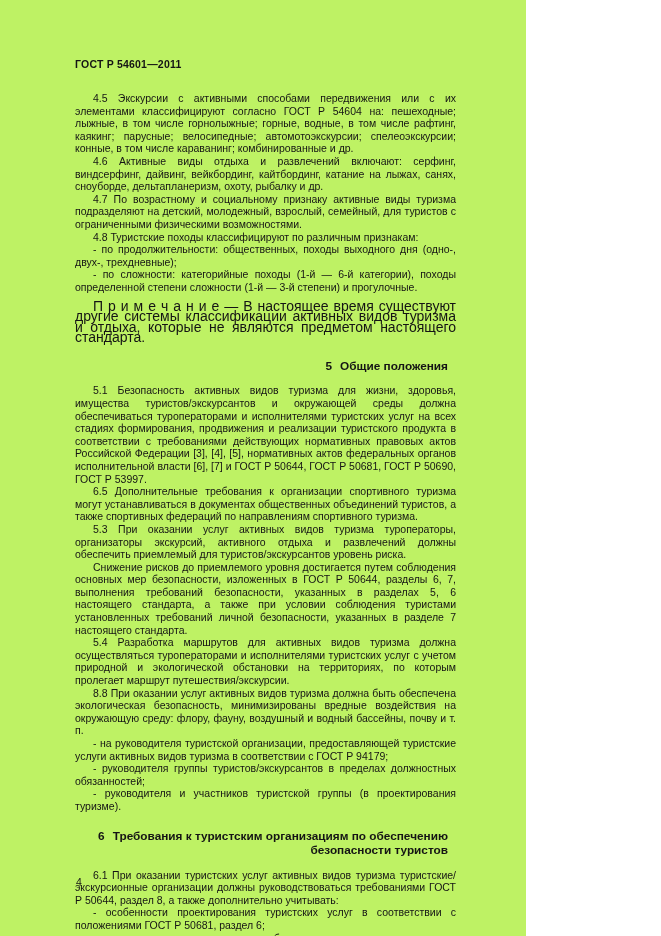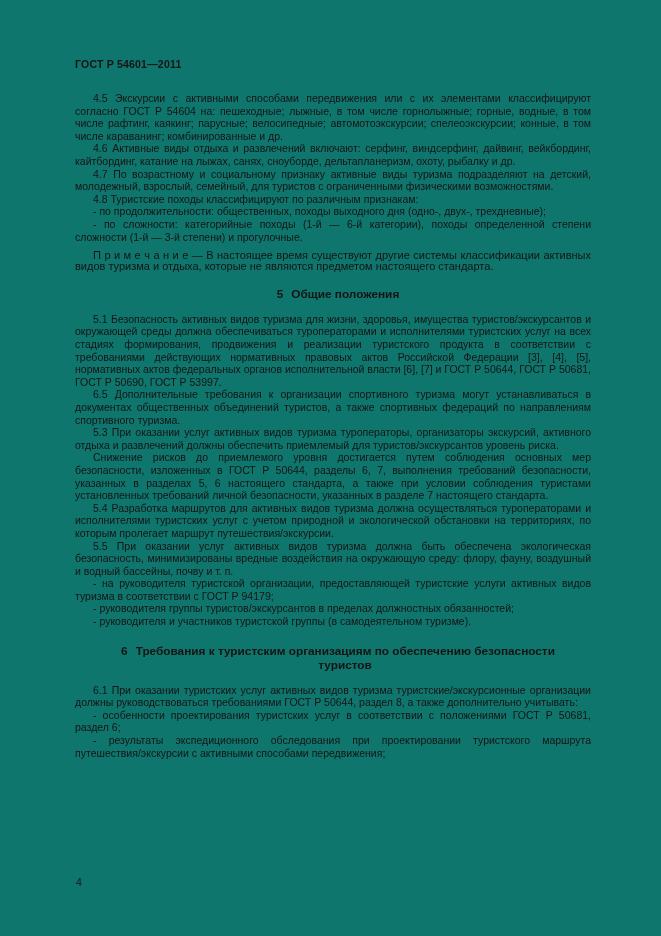--- a/index.html
+++ b/index.html
@@ -6,54 +6,54 @@
   html, body { background: #ffffff; }
   body {
     width: 661px;
     height: 936px;
     font-family: "Liberation Sans", sans-serif;
     color: #141414;
     position: relative;
     overflow: hidden;
   }
   .page {
-    width: 661px;
+    width: 526px;
     height: 936px;
-    background: #0f766e;
+    background: #bef264;
     padding: 58px 70px 0 75px;
     position: relative;
   }
   .doc-header {
     font-weight: bold;
     font-size: 10.5px;
     letter-spacing: 0.2px;
     margin-bottom: 22px;
   }
   .doc-content {
     font-size: 10.5px;
     line-height: 12.6px;
     text-align: justify;
     hyphens: auto;
   }
   .block.p, .block.list {
     text-align: justify;
     text-indent: 18px;
   }
   .block.note {
-    font-size: 11px;
+    font-size: 14px;
     line-height: 10.6px;
     text-align: justify;
     text-indent: 18px;
     margin: 7px 0 7px 0;
   }
   .block.h2 {
     font-weight: bold;
     font-size: 11.8px;
     line-height: 14.5px;
-    text-align: center;
+    text-align: right;
     padding-left: 32px;
     text-indent: -14px;
     margin: 16px 8px 11px 0;
   }
   .hnum { margin-right: 8px; }
   .page-number {
     position: absolute;
     left: 76px;
     bottom: 48px;
     font-size: 10.5px;
@@ -72,24 +72,24 @@
       <div class="block p">4.8 Туристские походы классифицируют по различным признакам:</div>
       <div class="block list">- по продолжительности: общественных, походы выходного дня (одно-, двух-, трехдневные);</div>
       <div class="block list">- по сложности: категорийные походы (1-й — 6-й категории), походы определенной степени сложности (1-й — 3-й степени) и прогулочные.</div>
       <div class="block note">П р и м е ч а н и е — В настоящее время существуют другие системы классификации активных видов туризма и отдыха, которые не являются предметом настоящего стандарта.</div>
       <div class="block h2"><span class="hnum">5</span>Общие положения</div>
       <div class="block p">5.1 Безопасность активных видов туризма для жизни, здоровья, имущества туристов/экскурсантов и окружающей среды должна обеспечиваться туроператорами и исполнителями туристских услуг на всех стадиях формирования, продвижения и реализации туристского продукта в соответствии с требованиями действующих нормативных правовых актов Российской Федерации [3], [4], [5], нормативных актов федеральных органов исполнительной власти [6], [7] и ГОСТ Р 50644, ГОСТ Р 50681, ГОСТ Р 50690, ГОСТ Р 53997.</div>
       <div class="block p">6.5 Дополнительные требования к организации спортивного туризма могут устанавливаться в документах общественных объединений туристов, а также спортивных федераций по направлениям спортивного туризма.</div>
       <div class="block p">5.3 При оказании услуг активных видов туризма туроператоры, организаторы экскурсий, активного отдыха и развлечений должны обеспечить приемлемый для туристов/экскурсантов уровень риска.</div>
       <div class="block p">Снижение рисков до приемлемого уровня достигается путем соблюдения основных мер безопасности, изложенных в ГОСТ Р 50644, разделы 6, 7, выполнения требований безопасности, указанных в разделах 5, 6 настоящего стандарта, а также при условии соблюдения туристами установленных требований личной безопасности, указанных в разделе 7 настоящего стандарта.</div>
       <div class="block p">5.4 Разработка маршрутов для активных видов туризма должна осуществляться туроператорами и исполнителями туристских услуг с учетом природной и экологической обстановки на территориях, по которым пролегает маршрут путешествия/экскурсии.</div>
-      <div class="block p">5.5 При оказании услуг активных видов туризма должна быть обеспечена экологическая безопасность, минимизированы вредные воздействия на окружающую среду: флору, фауну, воздушный и водный бассейны, почву и т. п.</div>
+      <div class="block p">8.8 При оказании услуг активных видов туризма должна быть обеспечена экологическая безопасность, минимизированы вредные воздействия на окружающую среду: флору, фауну, воздушный и водный бассейны, почву и т. п.</div>
       <div class="block list">- на руководителя туристской организации, предоставляющей туристские услуги активных видов туризма в соответствии с ГОСТ Р 94179;</div>
       <div class="block list">- руководителя группы туристов/экскурсантов в пределах должностных обязанностей;</div>
-      <div class="block list">- руководителя и участников туристской группы (в самодеятельном туризме).</div>
+      <div class="block list">- руководителя и участников туристской группы (в проектирования туризме).</div>
       <div class="block h2"><span class="hnum">6</span>Требования к туристским организациям по обеспечению безопасности туристов</div>
       <div class="block p">6.1 При оказании туристских услуг активных видов туризма туристские/экскурсионные организации должны руководствоваться требованиями ГОСТ Р 50644, раздел 8, а также дополнительно учитывать:</div>
       <div class="block list">- особенности проектирования туристских услуг в соответствии с положениями ГОСТ Р 50681, раздел 6;</div>
       <div class="block list">- результаты экспедиционного обследования при проектировании туристского маршрута путешествия/экскурсии с активными способами передвижения;</div>
     </div>
 
   <div class="page-number">4</div>
 </div>
 
 </body></html>

